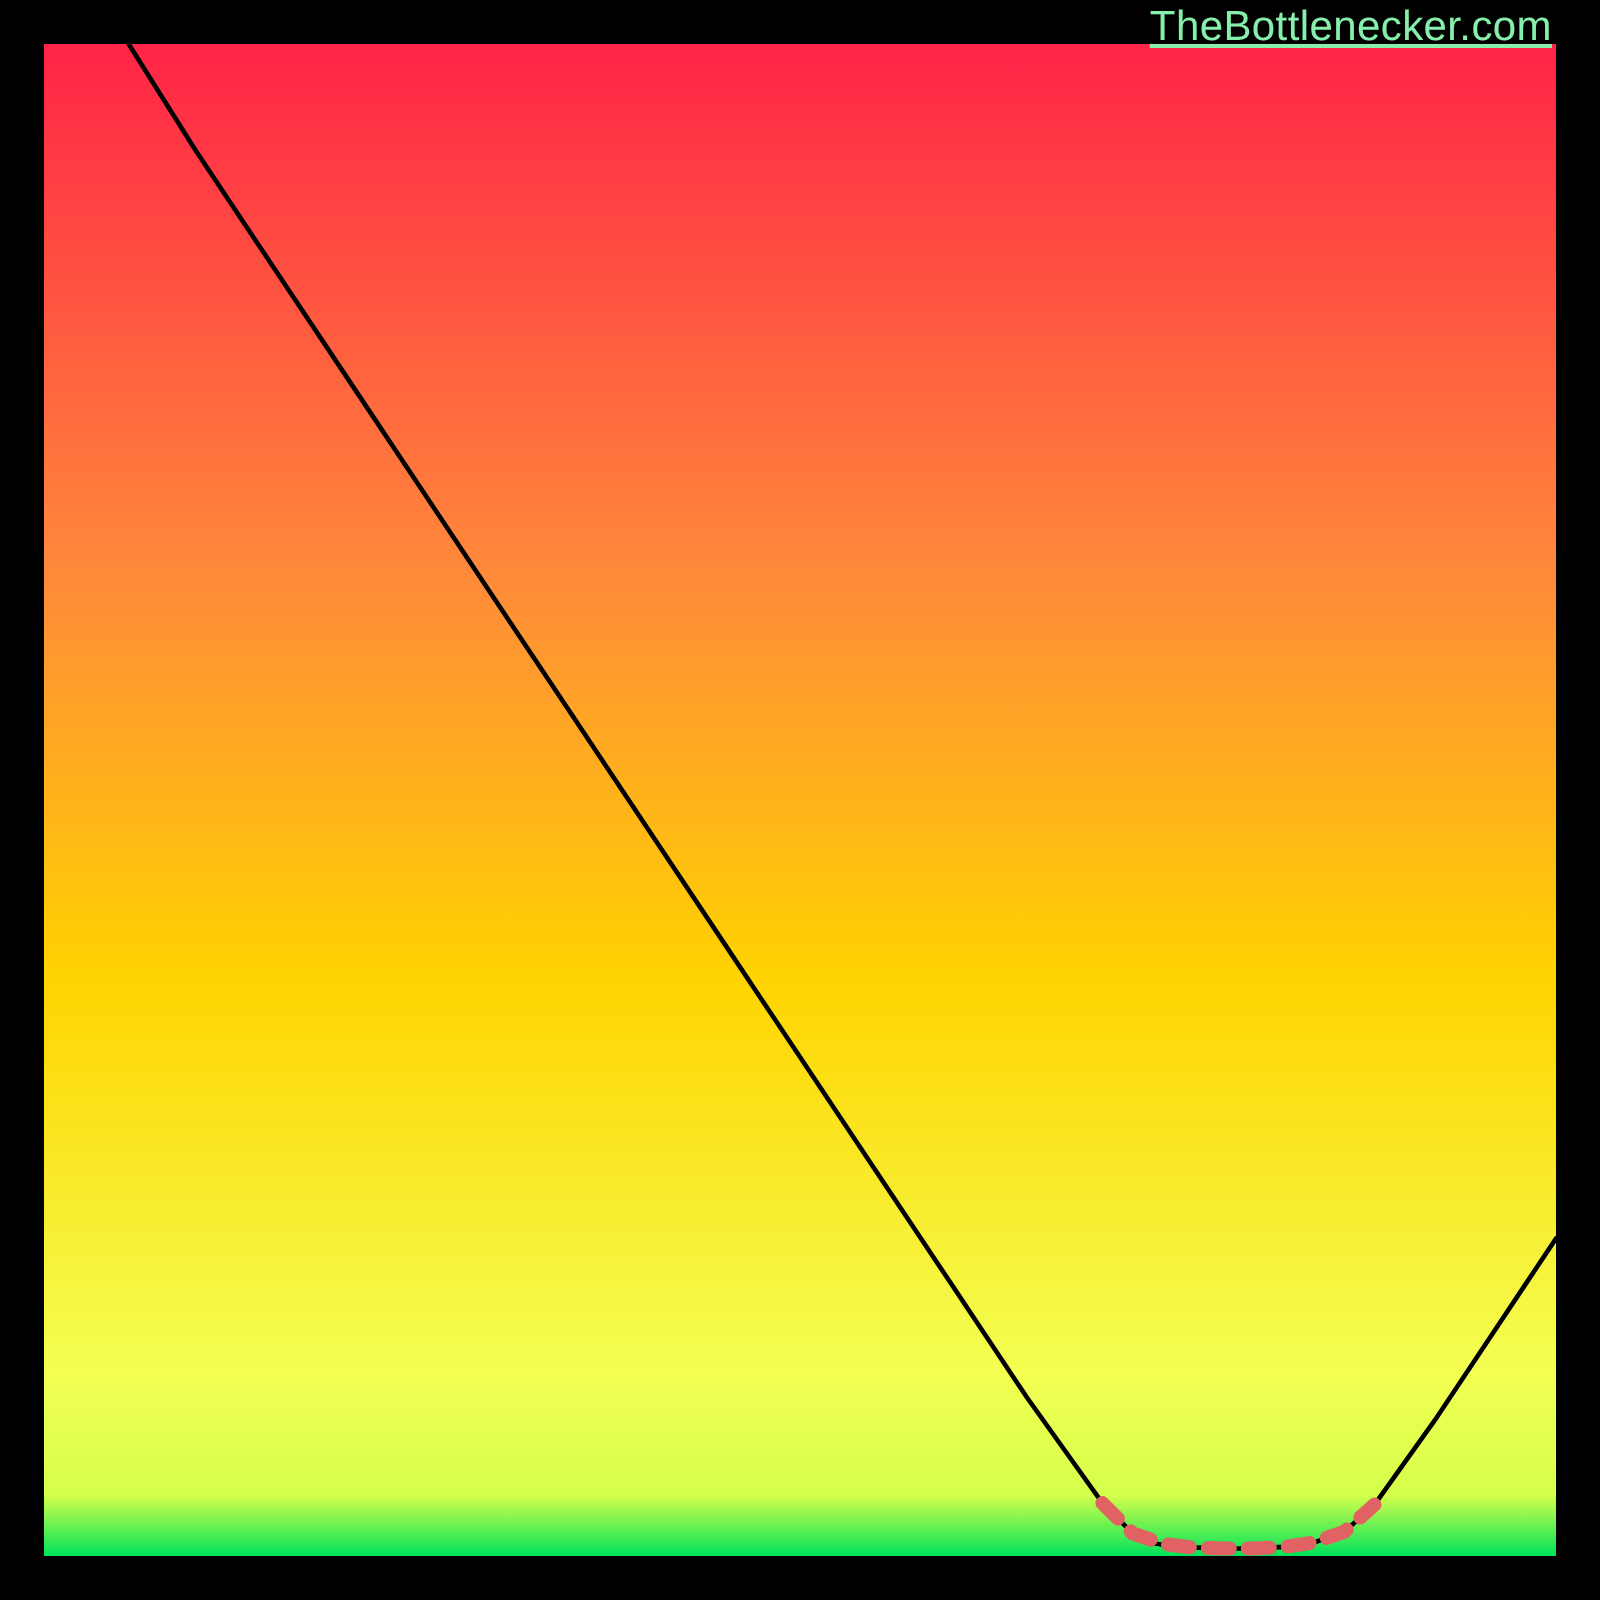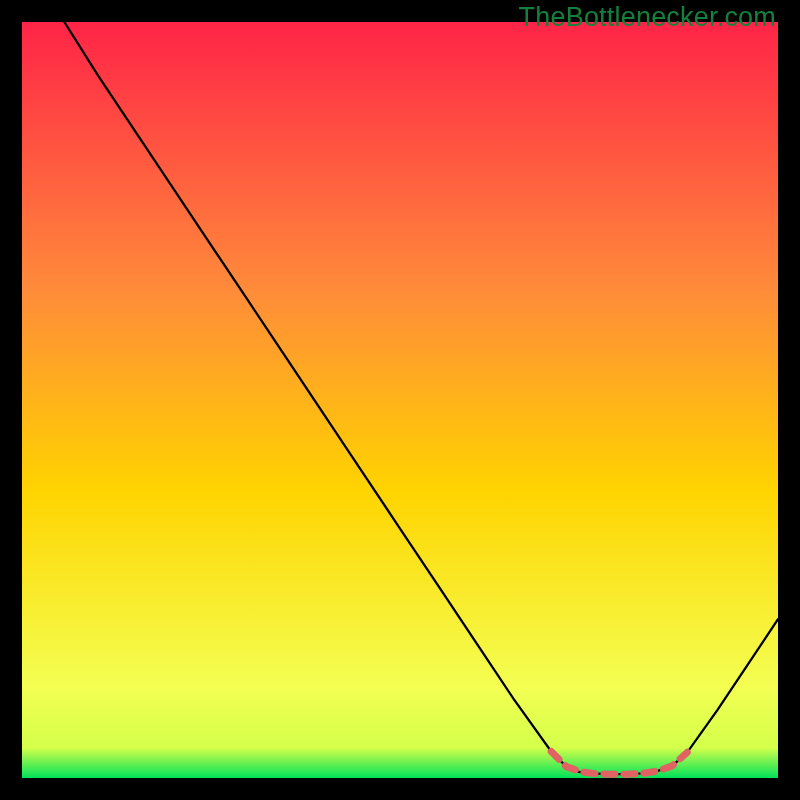--- a/index.html
+++ b/index.html
@@ -23,24 +23,25 @@
     position: absolute;
     left: 0;
     top: 0;
     width: 756px;
     height: 756px;
   }
   .watermark {
     position: absolute;
     top: 2px;
     right: 24px;
-    color: #15803d;
-    font-size: 27px;
+    color: #86efac;
+    font-size: 21px;
     font-weight: 500;
     letter-spacing: 0.2px;
+    text-decoration: underline;
   }
 </style>
 </head>
 <body>
 
 <div class="frame">
   <svg class="plot" viewBox="0 0 756 756" preserveAspectRatio="none">
     <defs>
       <linearGradient id="bg-grad" x1="0" y1="0" x2="0" y2="1">
         <stop id="grad-top" offset="0%" stop-color="#ff2447"></stop>

